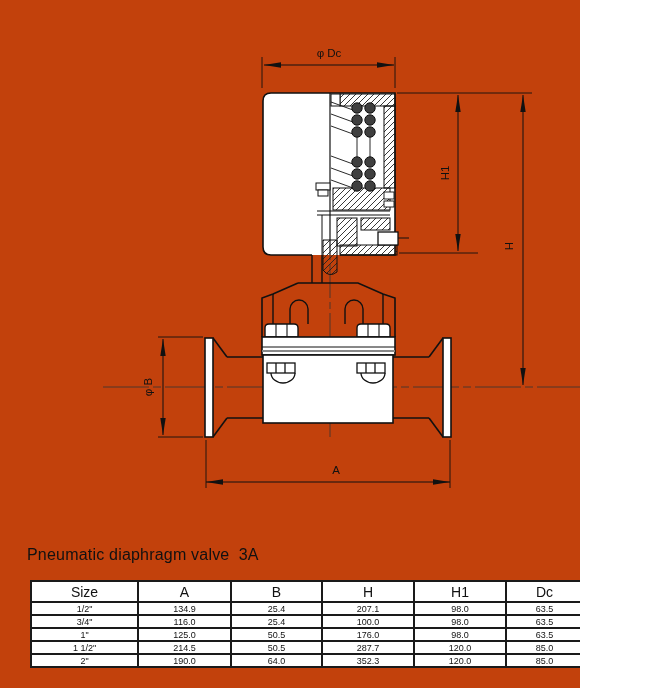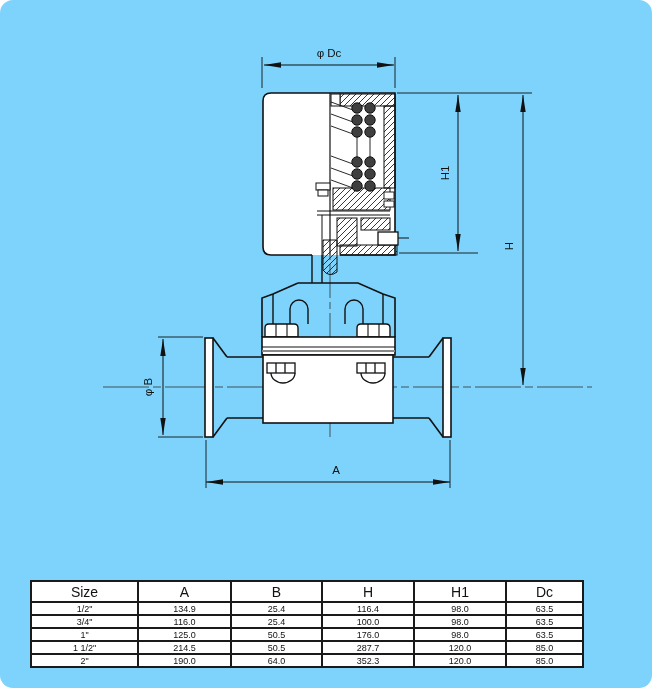--- a/index.html
+++ b/index.html
@@ -1,18 +1,18 @@
 <!DOCTYPE html>
 <html><head>
 <meta charset="utf-8">
 <style>
   html,body{margin:0;padding:0;background:#ffffff;}
   .page{
-    position:relative;width:652px;height:688px;background:#7dd3fc;overflow:hidden;
-    font-family:"Liberation Sans",sans-serif;color:#111;border-radius:13px;
+    position:relative;width:580px;height:688px;background:#c2410c;overflow:hidden;
+    font-family:"Liberation Sans",sans-serif;color:#111;
   }
   .drawing{position:absolute;left:0;top:0;}
   .title{
     position:absolute;left:27px;top:546px;font-size:16px;color:#111;
     white-space:pre;letter-spacing:0.2px;
   }
   table.dims{
     position:absolute;left:30px;top:580px;width:552px;
     border-collapse:collapse;table-layout:fixed;background:#fff;
     border:2px solid #1a1a1a;
@@ -197,20 +197,21 @@
     <g>
       <line x1="206" y1="440" x2="206" y2="488" stroke="#111" stroke-width="0.9"></line>
       <line x1="450" y1="440" x2="450" y2="488" stroke="#111" stroke-width="0.9"></line>
       <line x1="206" y1="482" x2="450" y2="482" stroke="#111" stroke-width="1"></line>
       <polygon points="206,482 223,479.3 223,484.7" fill="#111"></polygon>
       <polygon points="450,482 433,479.3 433,484.7" fill="#111"></polygon>
       <text x="336" y="474" font-size="11.5" text-anchor="middle">A</text>
     </g>
   </svg>
 
+  <div class="title">Pneumatic diaphragm valve  3A</div>
 
   <table class="dims">
     <colgroup>
       <col style="width:107px">
         <col style="width:93px">
         <col style="width:91px">
       <col style="width:92px">
         <col style="width:92px">
         <col style="width:77px">
     </colgroup>
@@ -222,21 +223,21 @@
         <th>H</th>
         <th>H1</th>
         <th>Dc</th>
       </tr>
     </thead>
     <tbody>
       <tr>
         <td>1/2"</td>
         <td>134.9</td>
         <td>25.4</td>
-        <td>116.4</td>
+        <td>207.1</td>
         <td>98.0</td>
         <td>63.5</td>
       </tr>
       <tr>
         <td>3/4"</td>
         <td>116.0</td>
         <td>25.4</td>
         <td>100.0</td>
         <td>98.0</td>
         <td>63.5</td>

